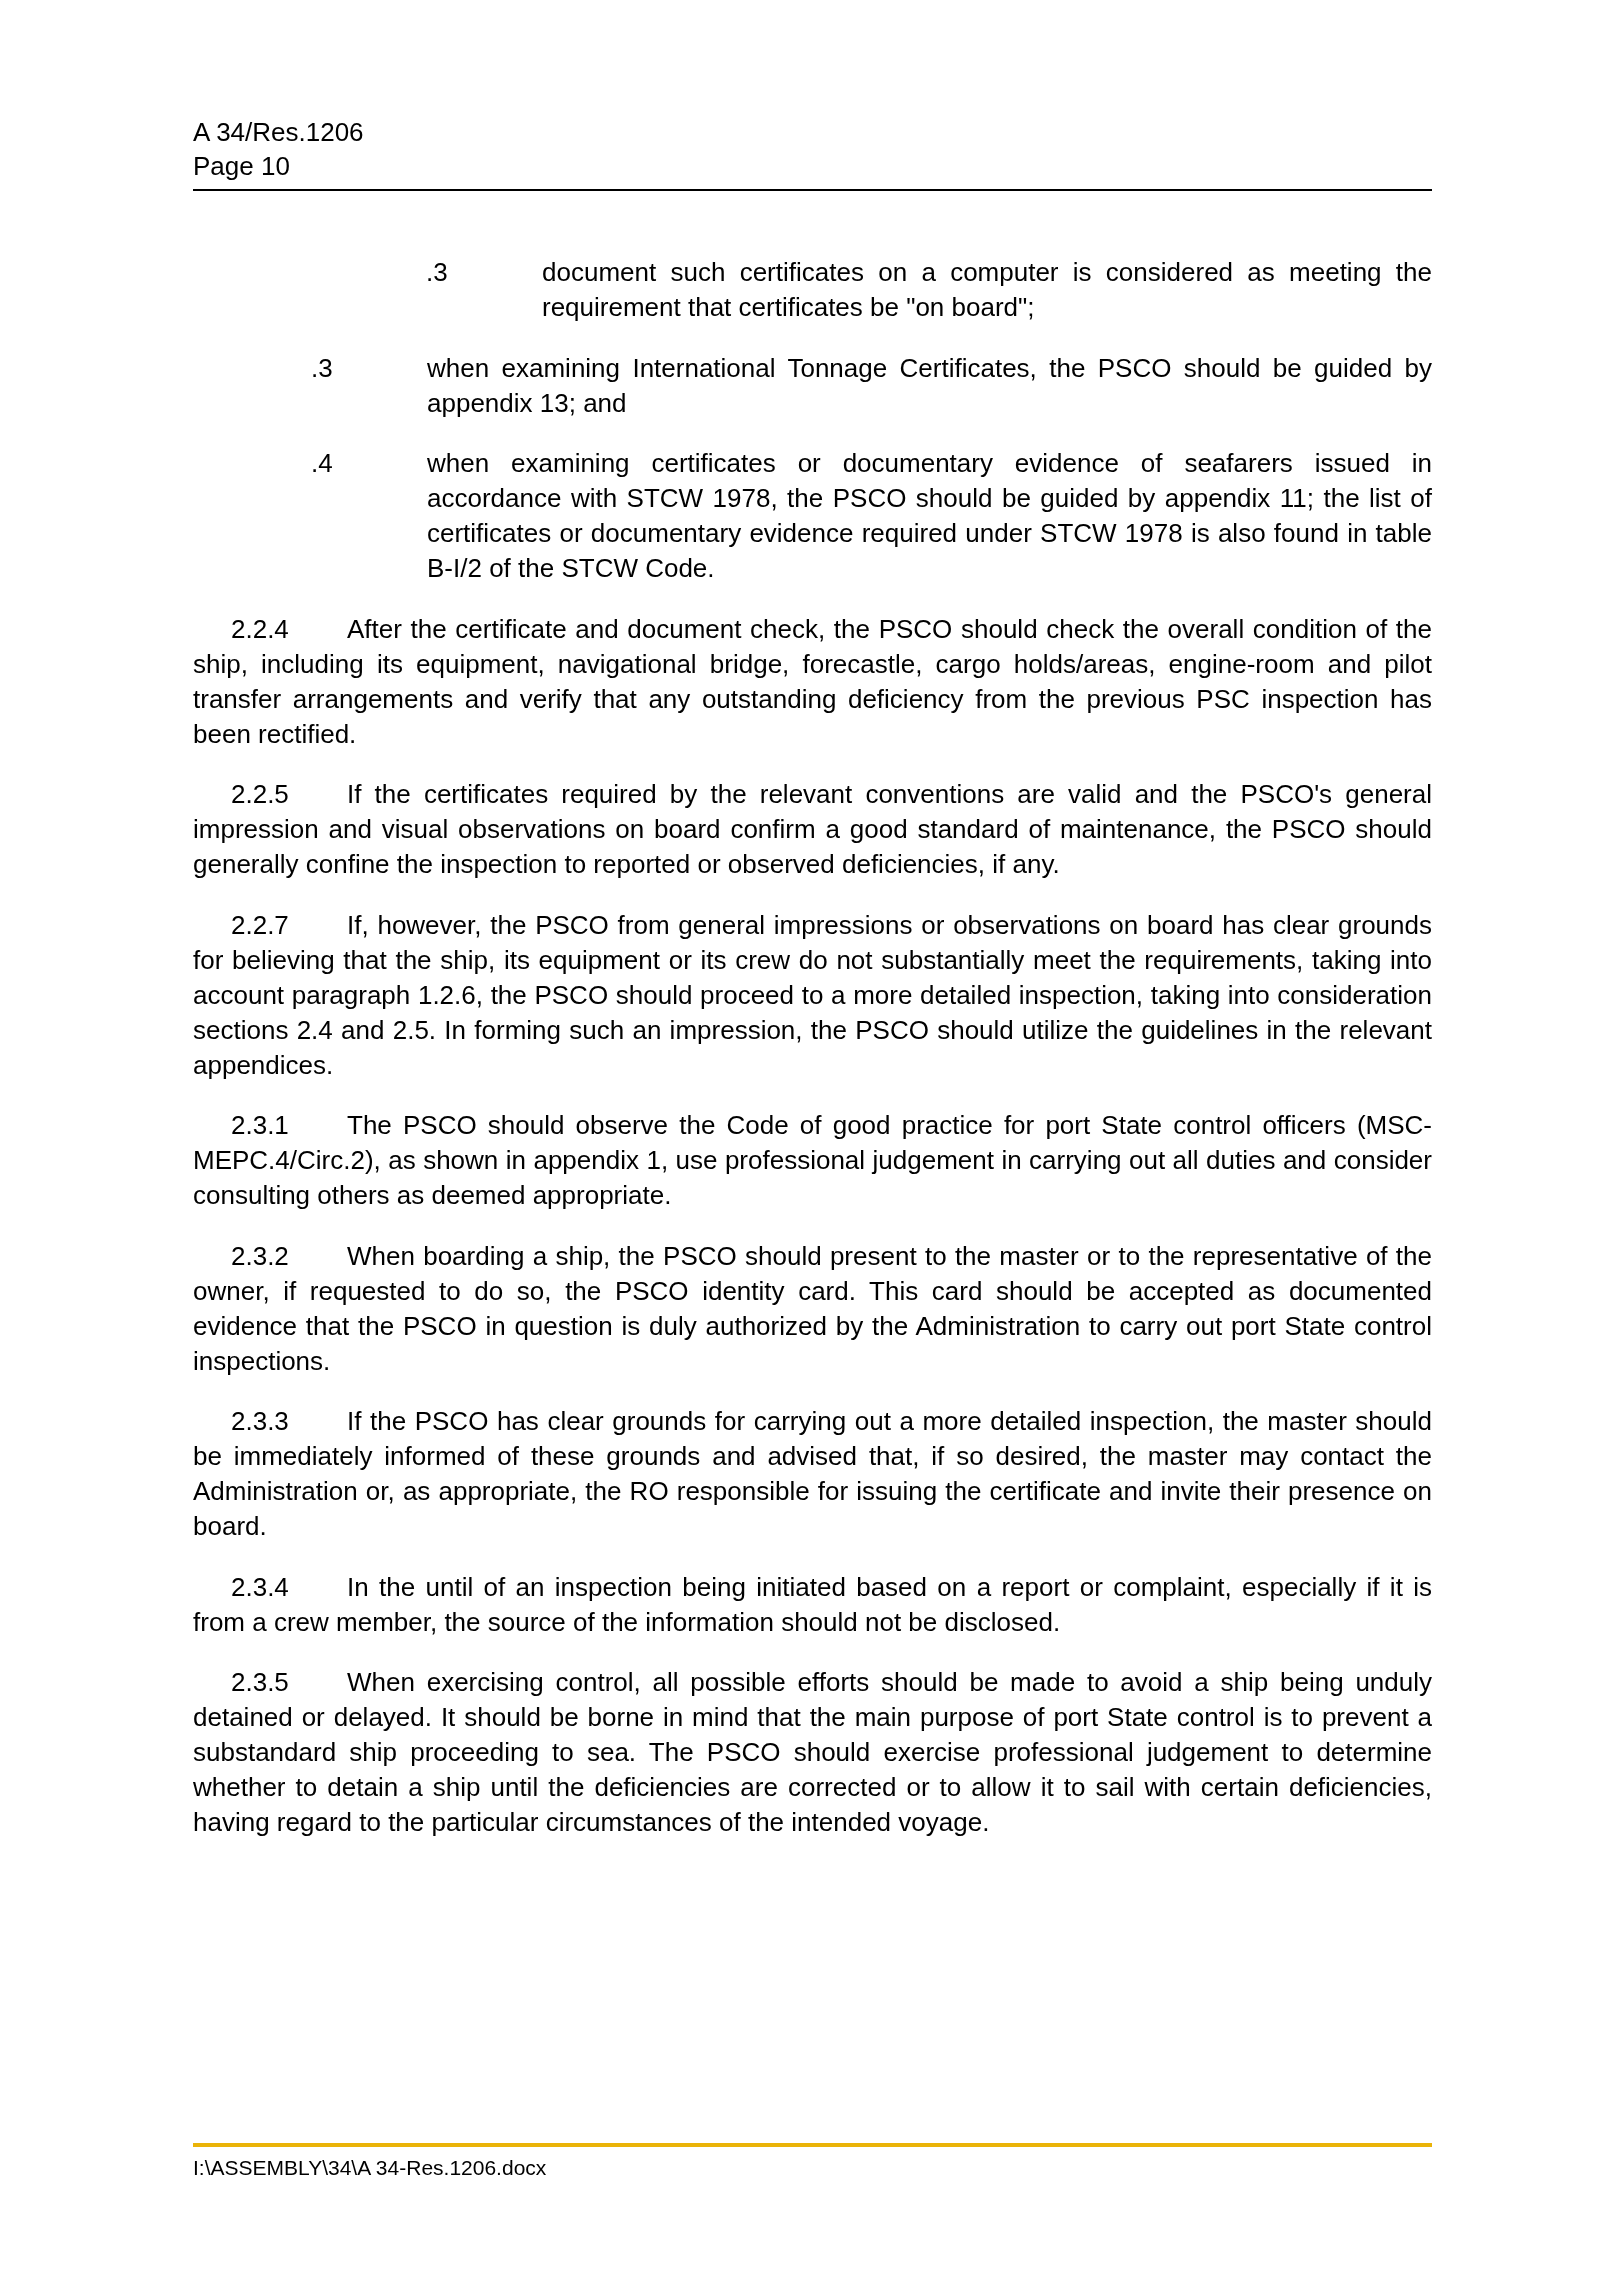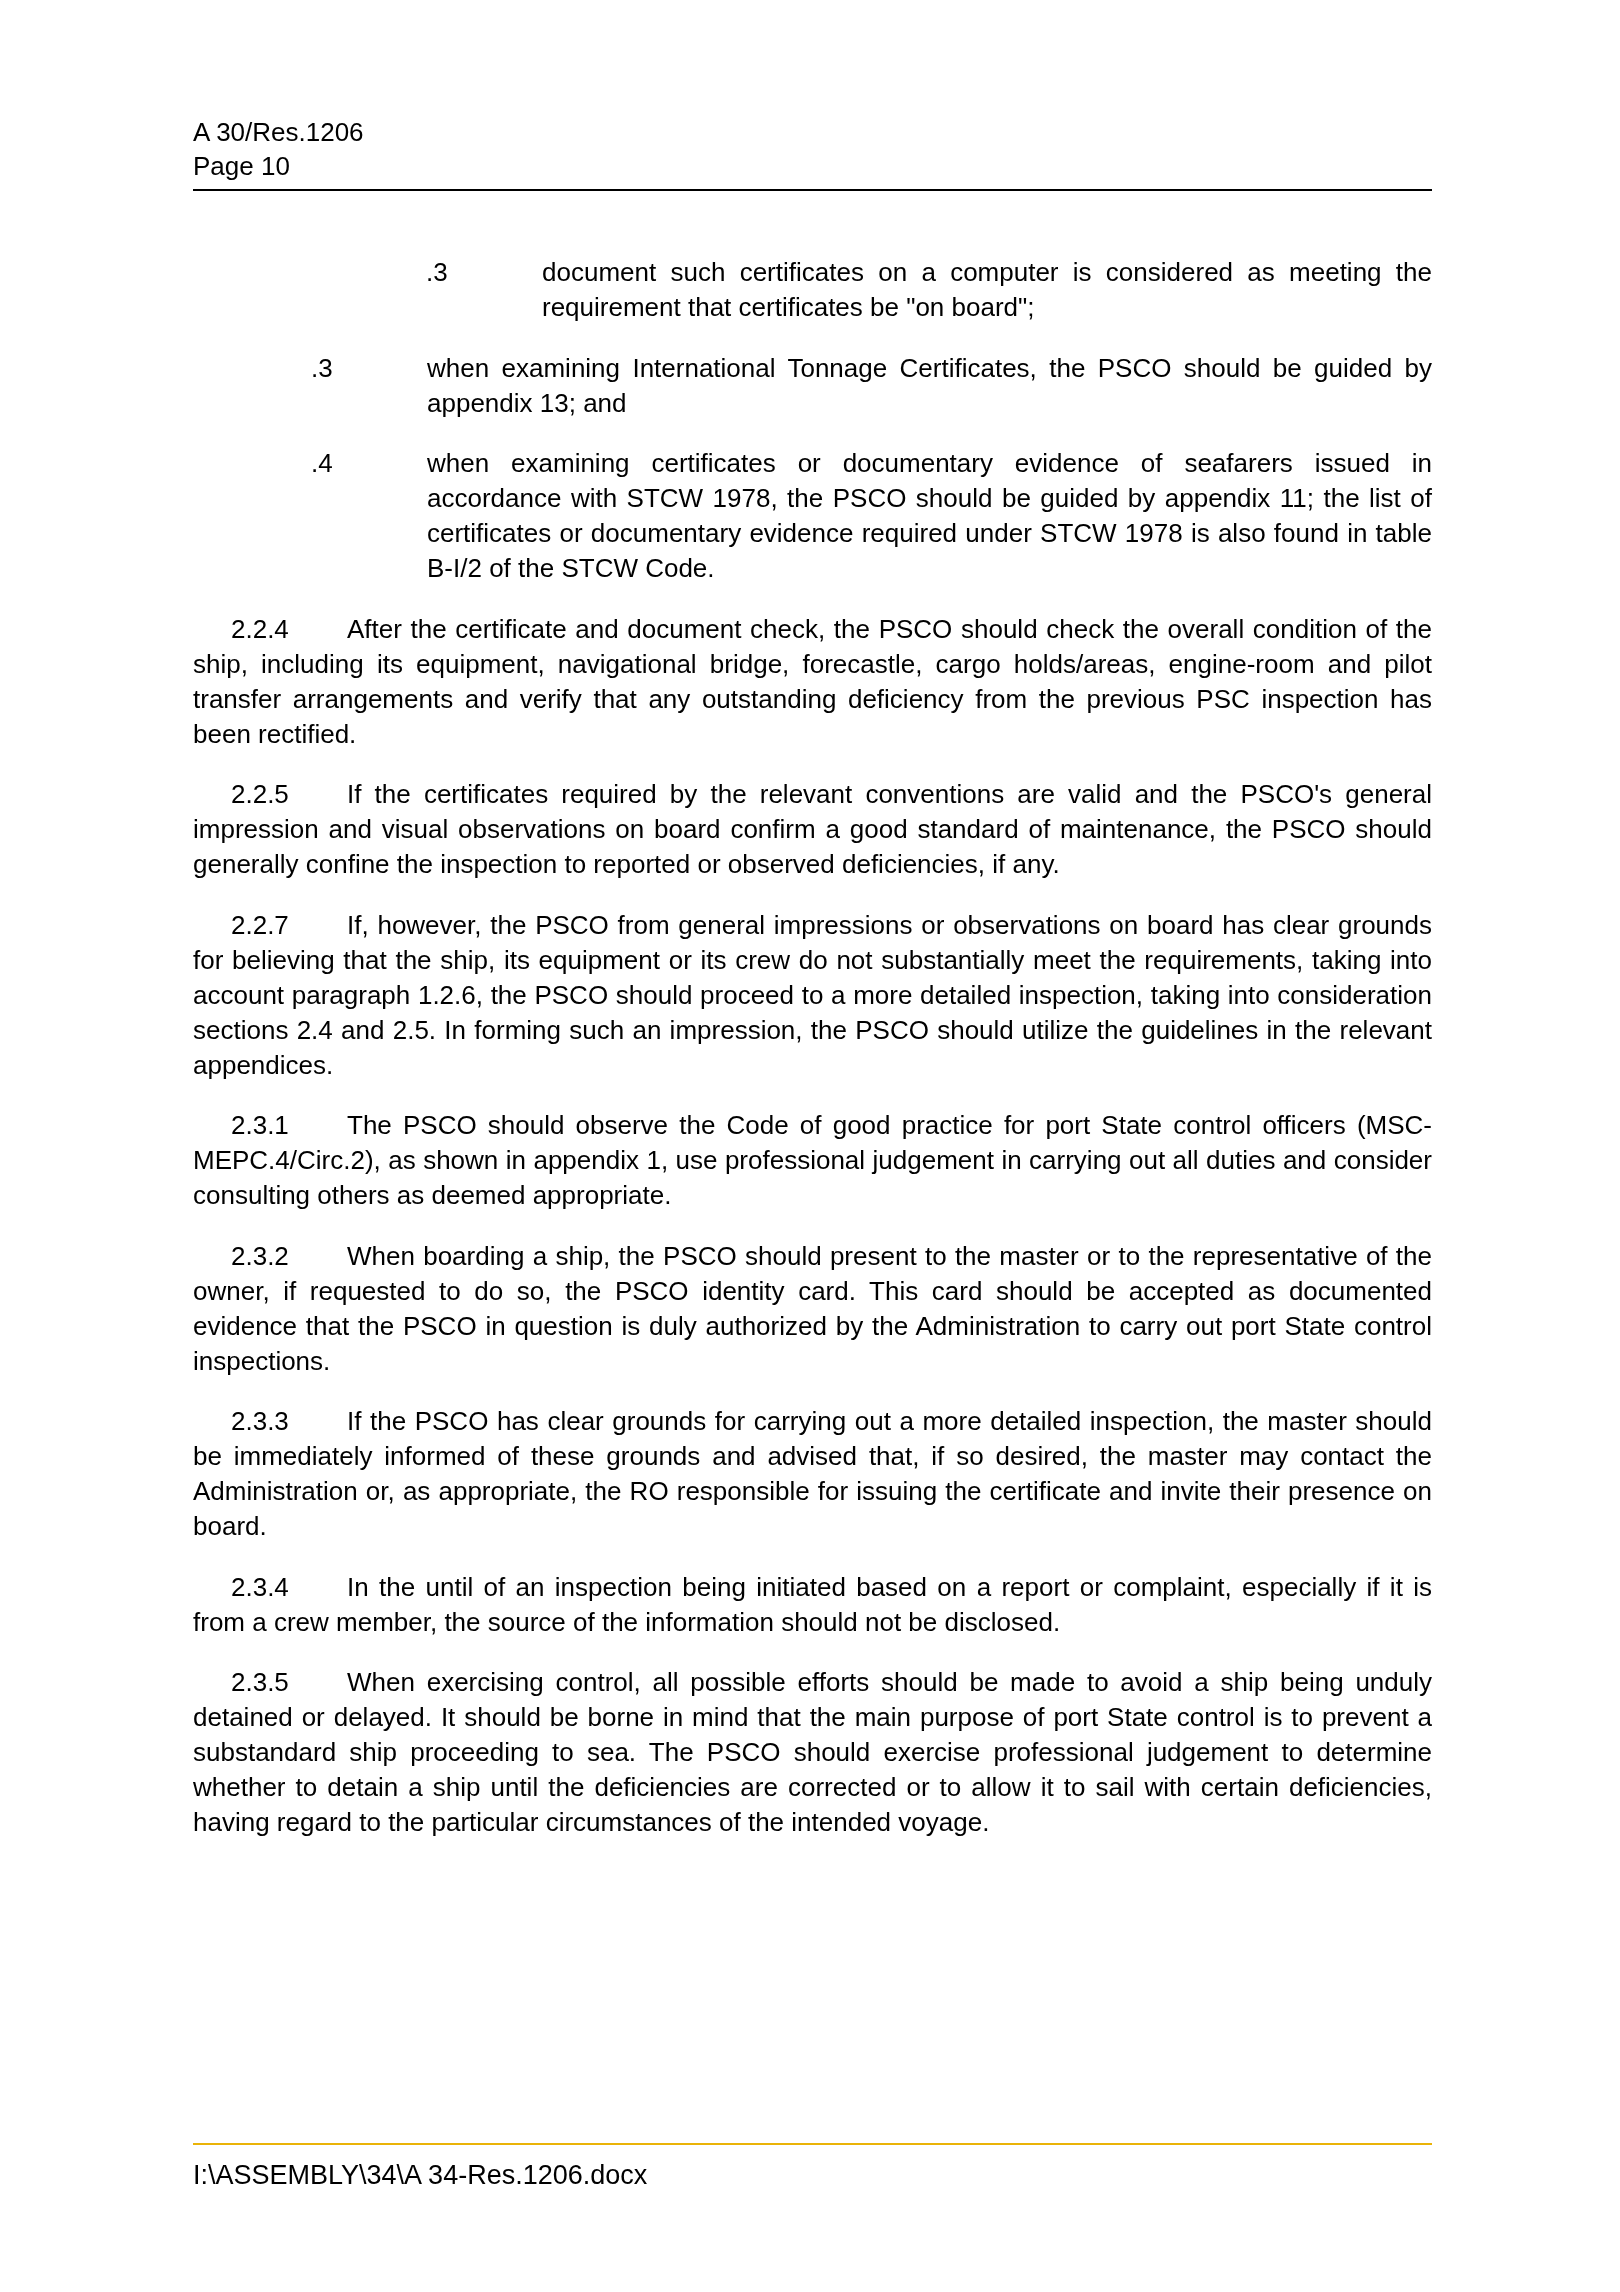--- a/index.html
+++ b/index.html
@@ -68,33 +68,33 @@
     font-weight: bold;
     margin: 0 0 25.5px 0;
     display: flex;
   }
   .heading .num { flex: 0 0 116px; }
   .footer {
     position: absolute;
     left: 0;
     top: 2143px;
     width: 1239px;
-    border-top: 2px solid #eab308;
-    font-size: 27px;
+    border-top: 4px solid #eab308;
+    font-size: 21px;
     line-height: 29px;
-    padding-top: 16px;
+    padding-top: 6px;
   }
 </style>
 </head>
 <body>
 
 <div class="page">
 
   <div class="header">
-    <div>A 30/Res.1206</div>
+    <div>A 34/Res.1206</div>
     <div>Page 10</div>
   </div>
 
   <div class="body">
 
     <div class="item lvl2">
       <span class="num">.3</span>
       <span class="txt">document such certificates on a computer is considered as meeting the requirement that certificates be "on board";</span>
     </div>
 

